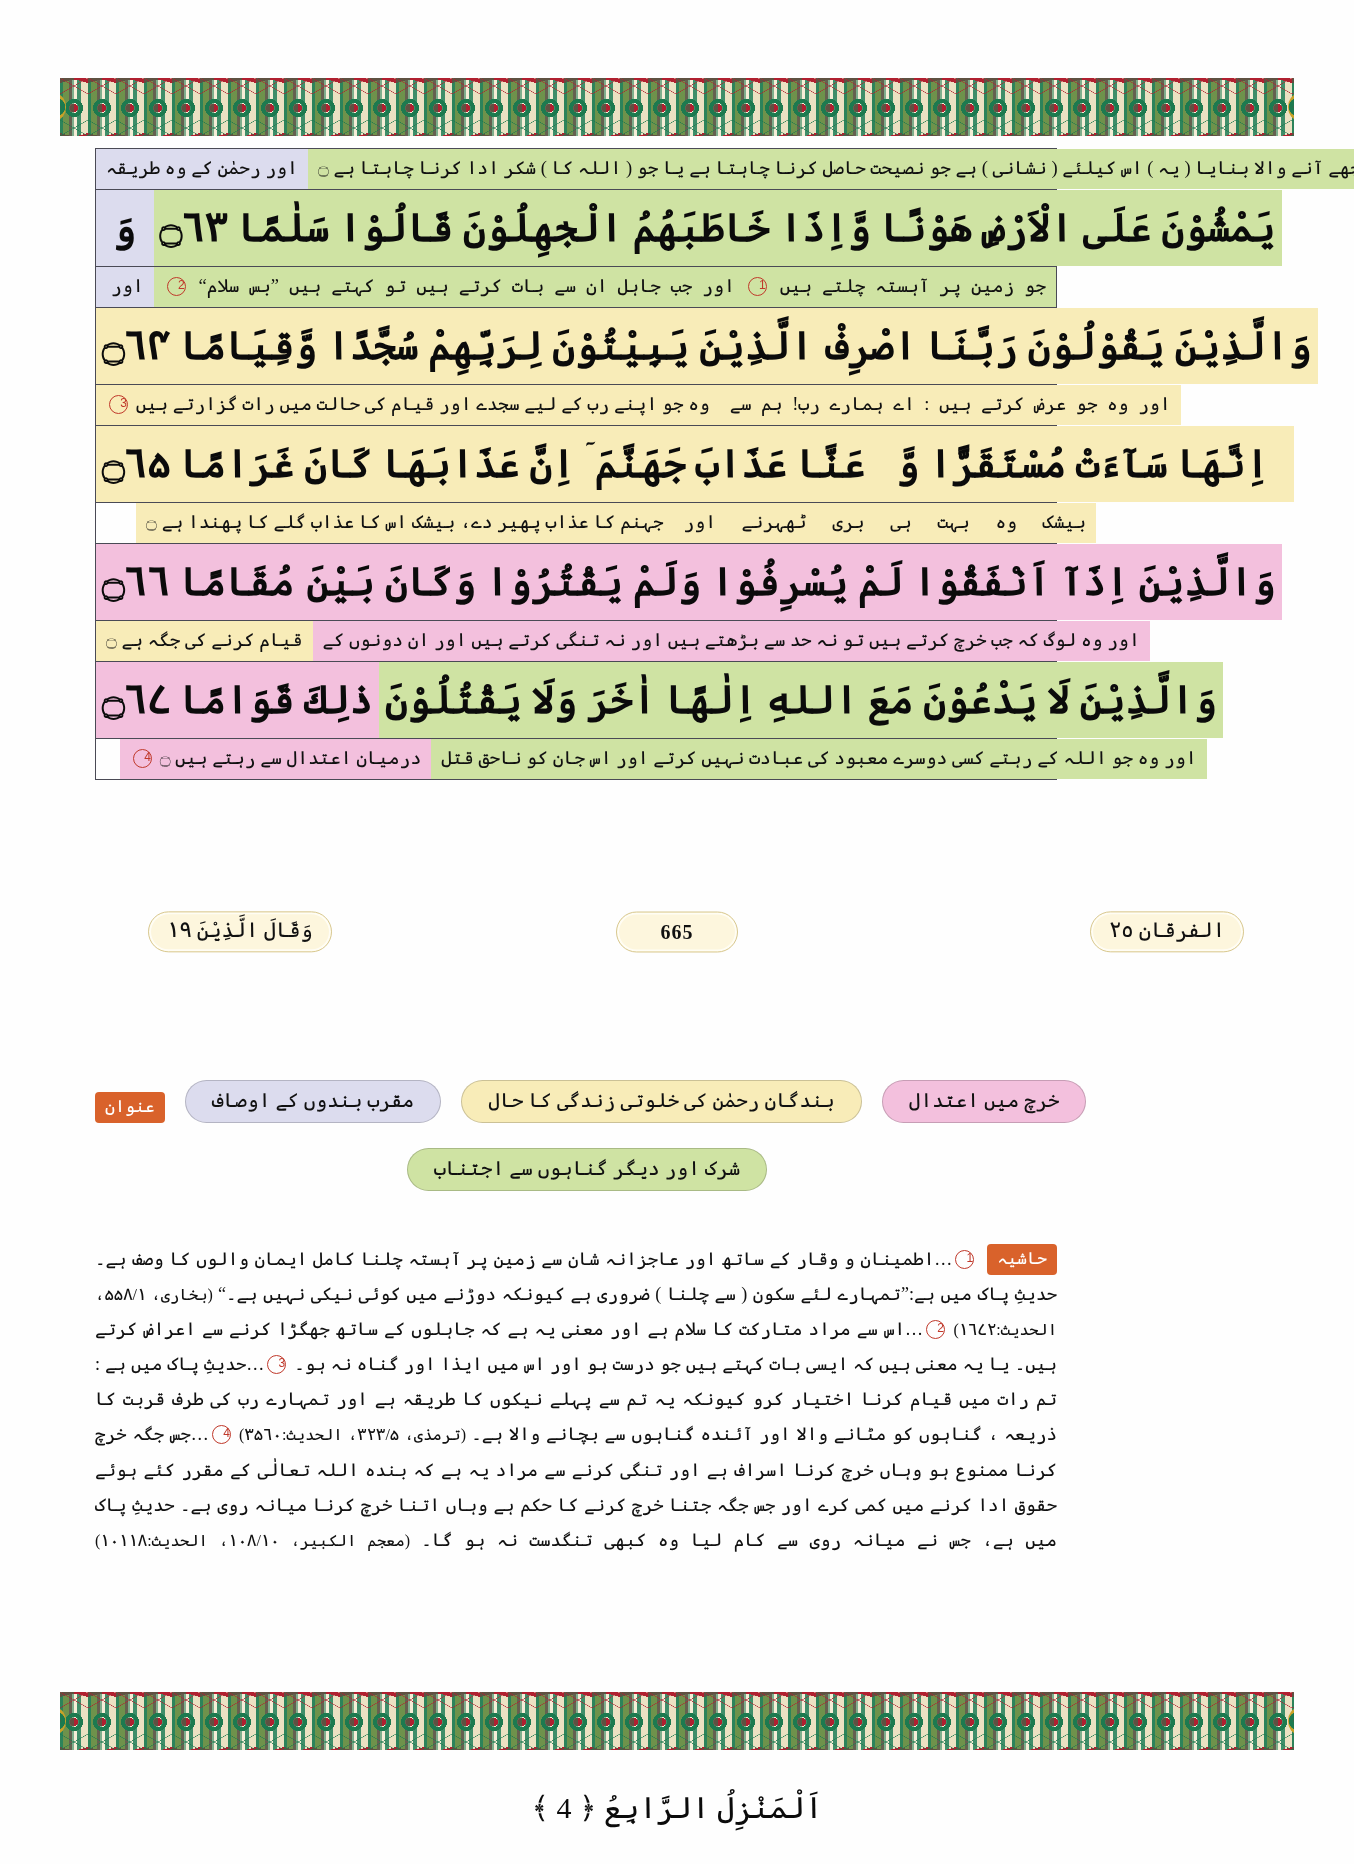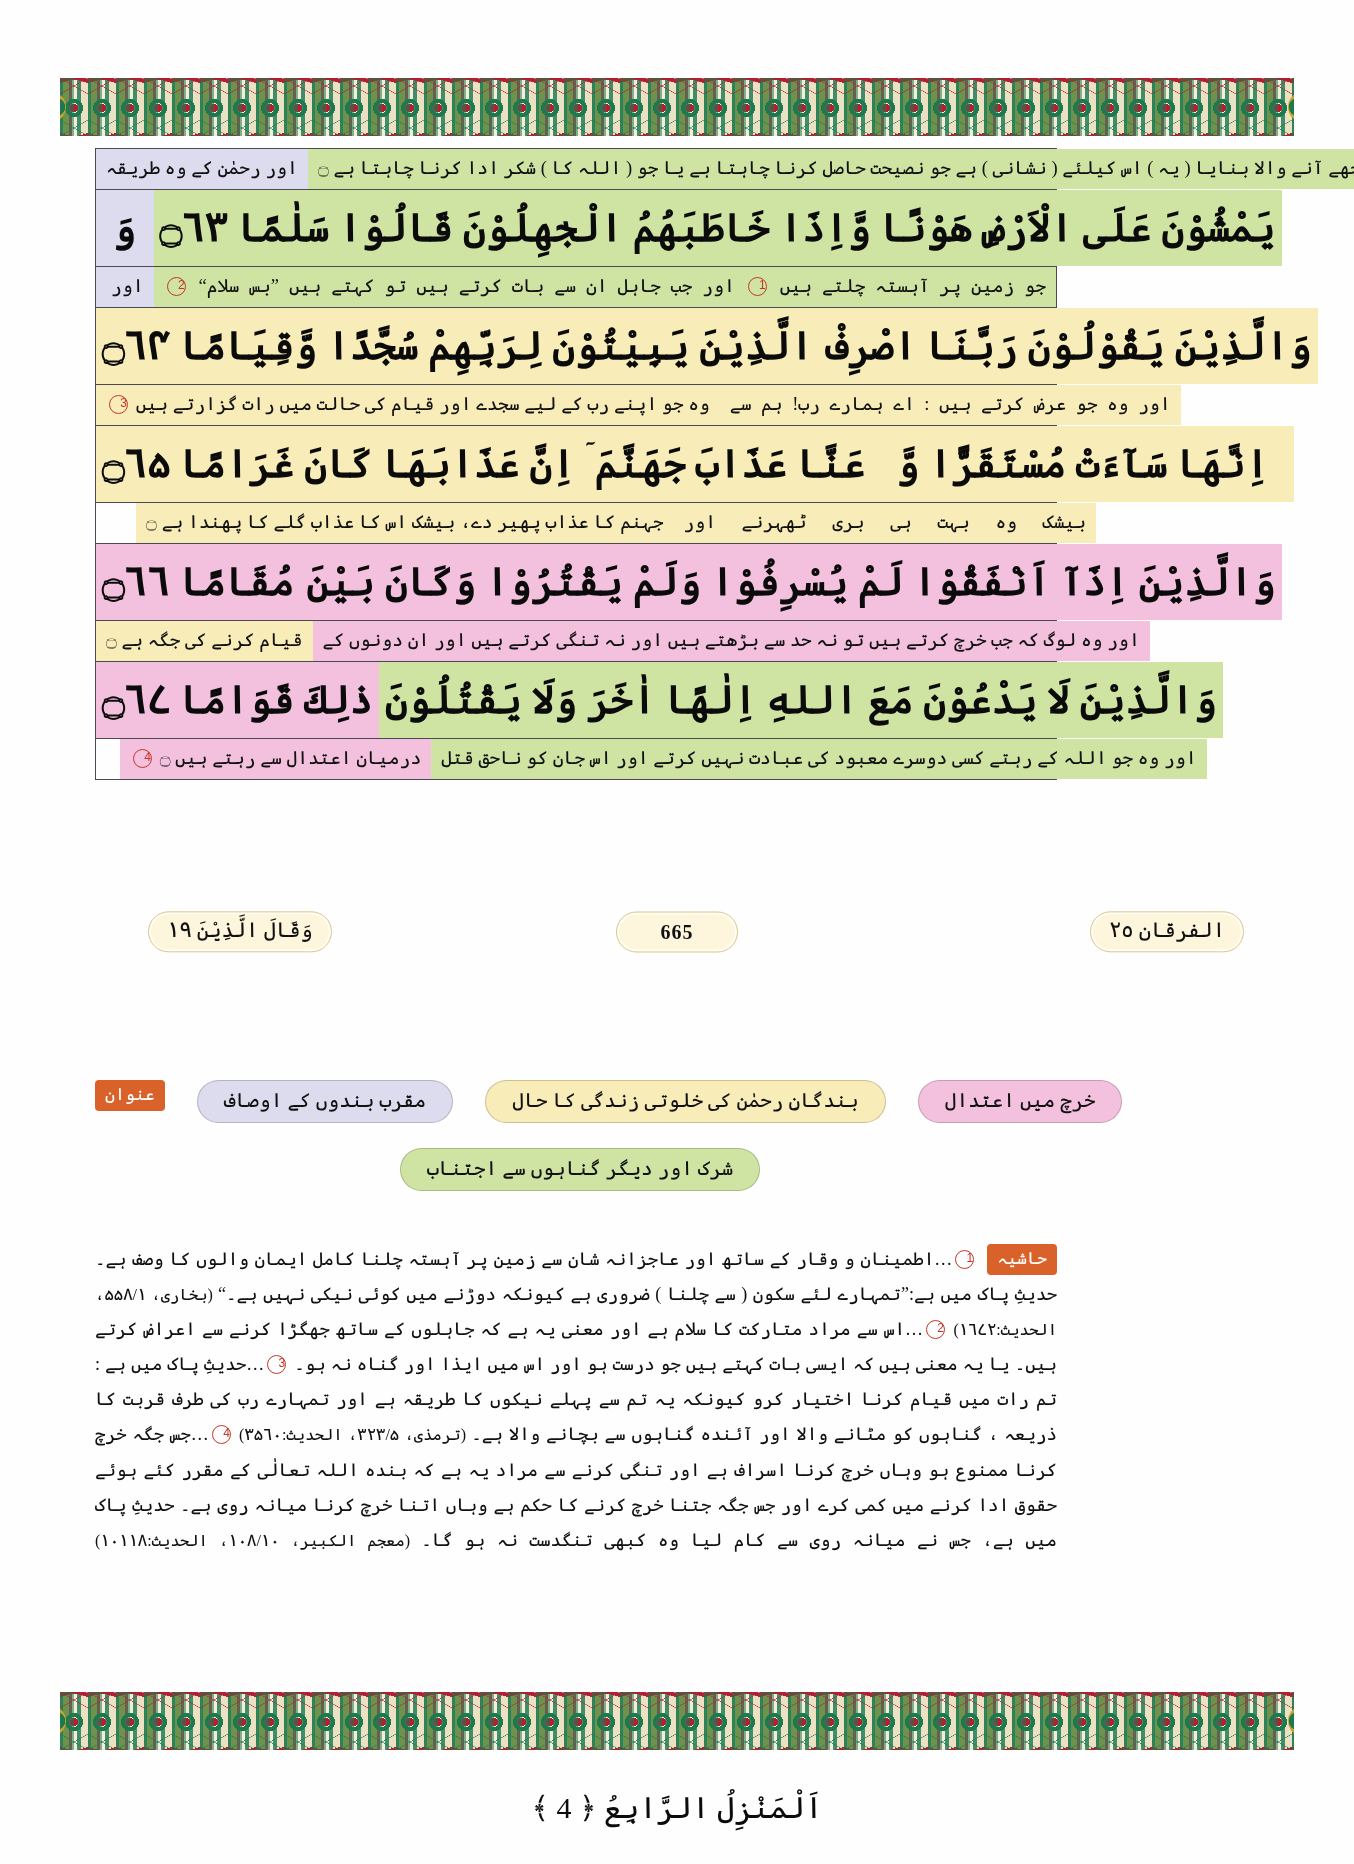--- a/index.html
+++ b/index.html
@@ -203,29 +203,29 @@
   }
 
   
   #topic-row-1 {
     position: absolute;
     top: 1080px;
     left: 95px;
     width: 962px;
     display: flex;
     flex-direction: row-reverse;
-    align-items: flex-start;
+    align-items: flex-end;
     justify-content: flex-start;
-    gap: 32px;
+    gap: 20px;
     direction: rtl;
   }
   #topic-row-2 {
     position: absolute;
     top: 1148px;
-    left: 99px;
+    left: 106px;
     width: 962px;
     display: flex;
     flex-direction: row-reverse;
     align-items: center;
     justify-content: center;
     direction: rtl;
   }
   .tag-chip {
     border-radius: 22px;
     padding: 6px 26px 9px;

